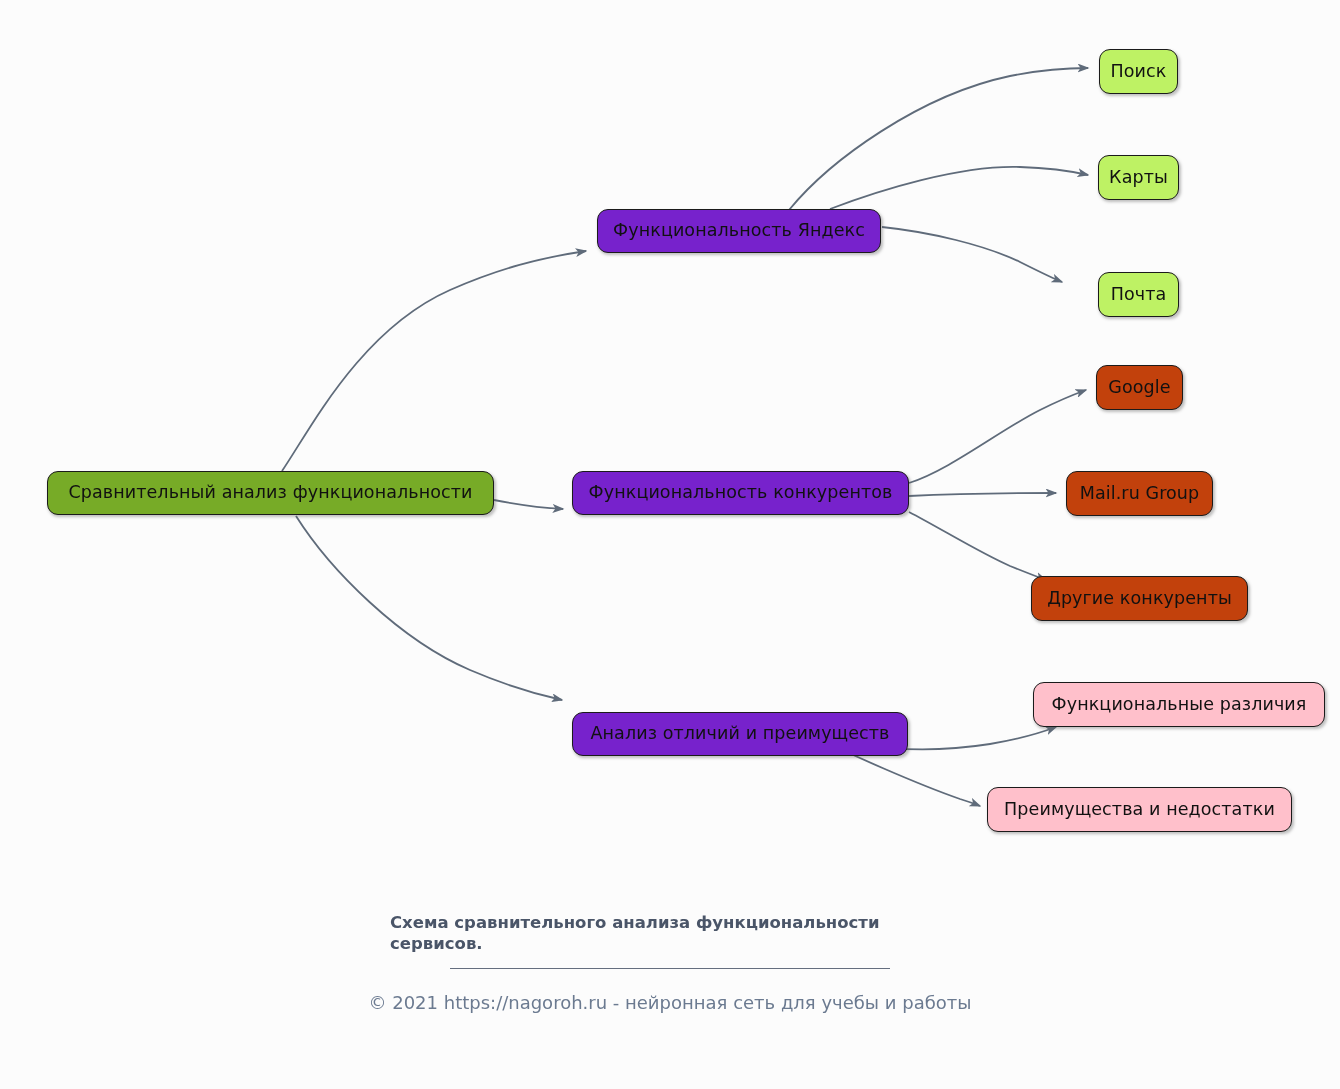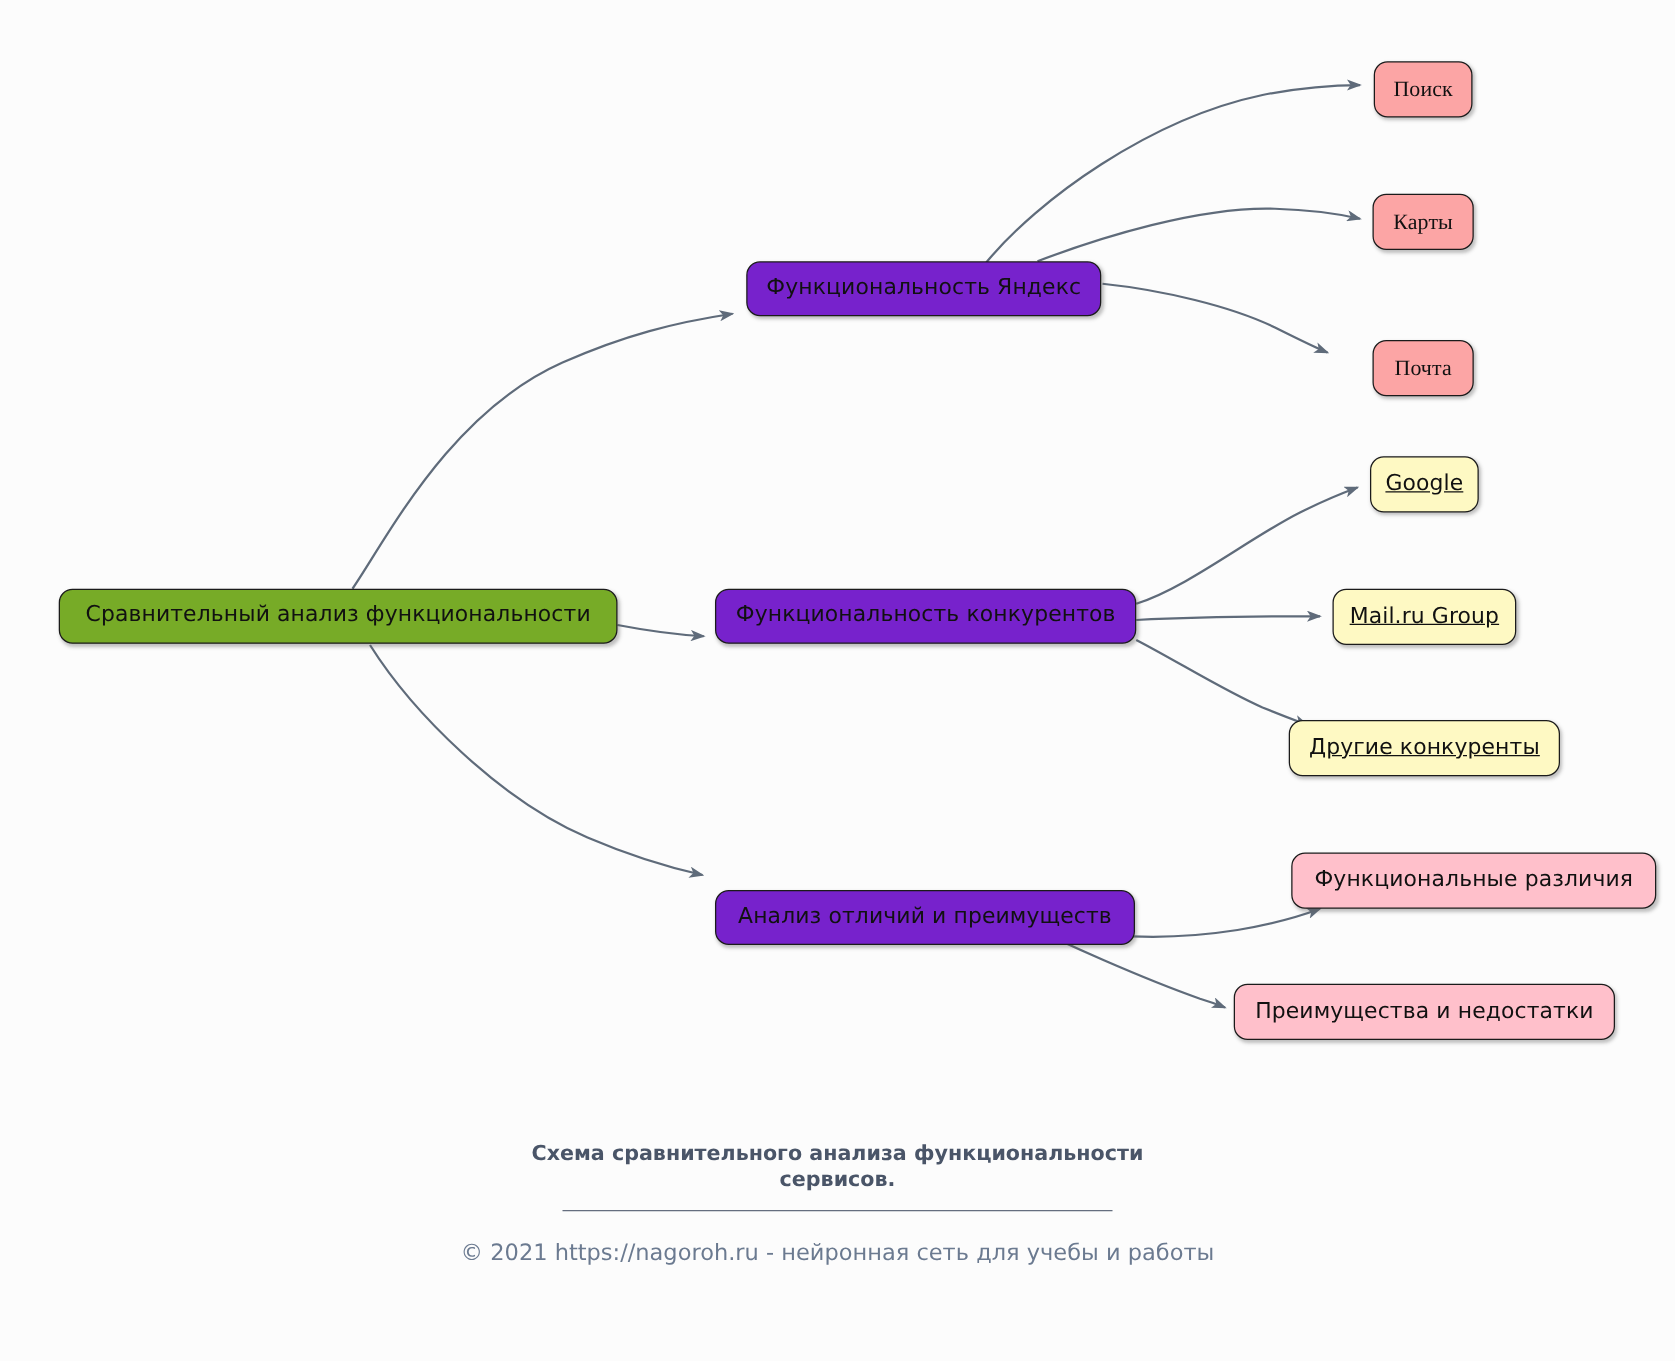--- a/index.html
+++ b/index.html
@@ -37,30 +37,29 @@
     color: #111111;
     font-size: 17.5px;
     line-height: 1;
     white-space: nowrap;
     padding: 0 14px;
     box-shadow: 1.5px 2px 3px rgba(90,90,90,0.38);
     letter-spacing: 0.1px;
   }
   .n-green  { background: #77ab27; }
   .n-purple { background: #7722cc; }
-  .n-blue   { background: #fca5a5; font-family: Liberation Serif, serif; }
-  .n-salmon { background: #fef9c3; text-decoration: underline; }
+  .n-blue   { background: #bef264; }
+  .n-salmon { background: #c2410c; }
   .n-pink   { background: #ffc0cb; }
 
   .caption-block {
     position: absolute;
     left: 0;
     top: 912px;
     width: 1340px;
-    text-align: center;
   }
   .caption-title {
     font-family: "DejaVu Sans", "Liberation Sans", sans-serif;
     font-weight: bold;
     font-size: 16.5px;
     line-height: 21px;
     color: #4a5568;
     margin: 0 auto;
     width: 560px;
   }

